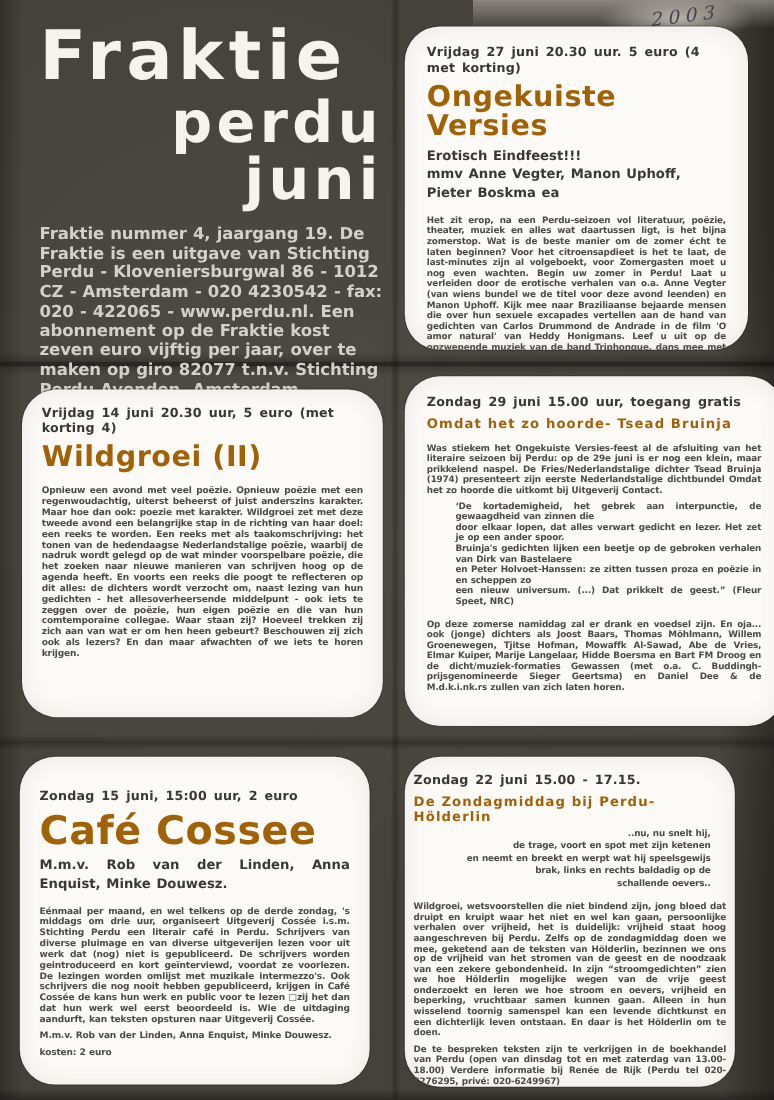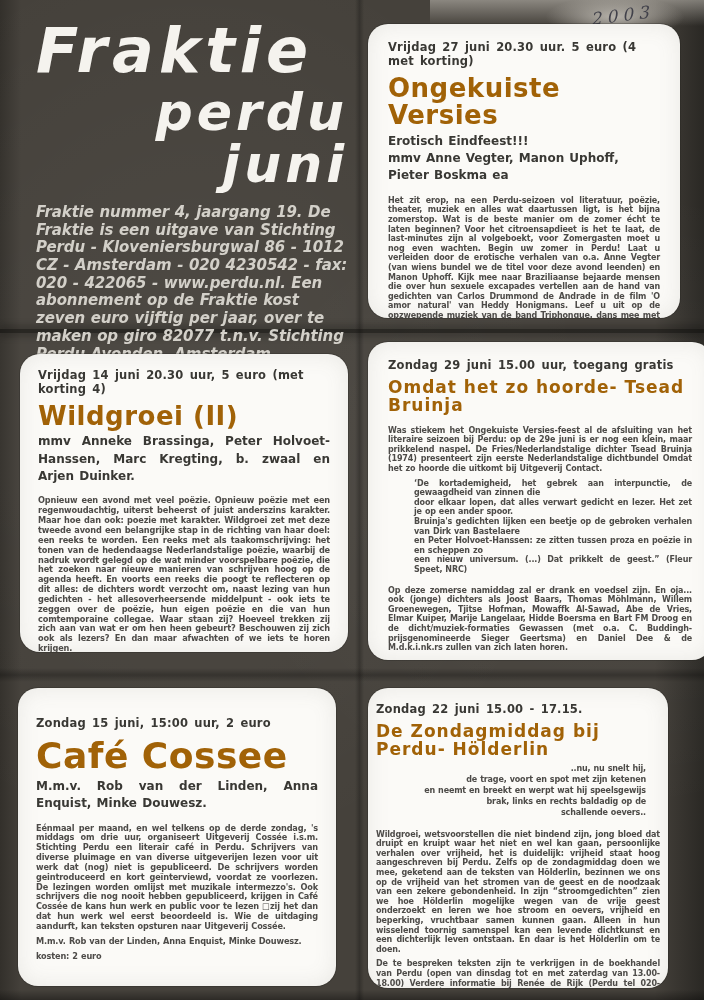--- a/index.html
+++ b/index.html
@@ -22,46 +22,46 @@
   .page-lip{left:430px;top:0;width:274px;height:26px;background:linear-gradient(to bottom,rgba(196,192,184,.55),rgba(196,192,184,0));}
   .ink-halo{left:545px;top:-4px;width:140px;height:42px;border-radius:50%;background:radial-gradient(ellipse,rgba(212,208,200,.75),rgba(212,208,200,0) 70%);}
 
   .handwriting{
     position:absolute;left:592px;top:5px;
     font-family:"DejaVu Serif","Liberation Serif",serif;font-style:italic;
     font-size:17px;color:#41414a;letter-spacing:5px;transform:rotate(-7deg) skewX(-6deg);
   }
 
   
-  .masthead{position:absolute;left:36px;top:20px;width:312px;color:#f5f3ee;font-style:italic;}
+  .masthead{position:absolute;left:36px;top:20px;width:312px;color:#f5f3ee;}
   .brand-line1{font-weight:bold;font-size:62px;line-height:1.0;letter-spacing:5px;}
   .brand-line2{font-weight:bold;font-size:52px;line-height:1.0;letter-spacing:4px;margin-top:4px;text-align:right;}
   .colophon{margin:14px 0 0;font-size:15px;font-weight:bold;line-height:1.18;color:#d3d0c9;
     letter-spacing:-0.1px;word-spacing:.5px;}
   .colophon.editors{margin-top:0;}
   .colophon.printer{margin-top:11px;}
 
   
   .panel{
-    position:absolute;background:#fbfaf7;border-radius:20px;overflow:hidden;
+    position:absolute;background:#fbfaf7;border-radius:32px;overflow:hidden;
     box-shadow:0 0 0 1px rgba(28,26,22,.25), inset 0 0 22px rgba(110,105,95,.12);
     color:#403f3c;
   }
   .panel-tr{left:368px;top:24px;width:312px;height:294px;padding:16px 20px;}
   .panel-ml{left:20px;top:354px;width:328px;height:298px;padding:14px 18px;}
   .panel-mr{left:368px;top:342px;width:344px;height:318px;padding:16px 20px;}
   .panel-bl{left:18px;top:688px;width:318px;height:298px;padding:28px 18px;}
   .panel-br{left:368px;top:688px;width:300px;height:300px;padding:14px 8px;}
   .panel{box-sizing:border-box;}
 
   .date{margin:0 0 7px;font-size:11.5px;font-weight:bold;color:#393834;word-spacing:2px;letter-spacing:.2px;}
   .title{margin:0 0 3px;font-weight:bold;color:#a16207;line-height:1.05;}
   .title.xl{font-size:26px;letter-spacing:.5px;}
   .title.lg{font-size:36px;letter-spacing:.5px;}
-  .title.md{font-size:17px;letter-spacing:1px;}
+  .title.md{font-size:12px;letter-spacing:1px;}
   .sub{margin:0;font-size:12px;font-weight:bold;line-height:1.45;color:#393834;word-spacing:1px;}
   .sub.justify{text-align:justify;}
   .body{margin:11px 0 0;font-size:8.2px;font-weight:bold;line-height:1.2;text-align:justify;
     color:#4d4b48;letter-spacing:-0.15px;word-spacing:.4px;}
   .body.follow{margin-top:5px;}
   .panel-tr .body,.panel-mr .body,.panel-br .body{font-size:8px;}
   .quote{margin:5px 0 5px 26px;white-space:pre-wrap;}
   .poem{margin:4px 14px 8px;white-space:pre;text-align:right;font-size:8.2px;line-height:1.4;}
 </style>
 </head>
@@ -91,21 +91,20 @@
     <h2 class="title xl">Ongekuiste Versies</h2>
     <p class="sub">Erotisch Eindfeest!!!</p>
     <p class="sub">mmv Anne Vegter, Manon Uphoff, Pieter Boskma ea</p>
     <p class="body">Het zit erop, na een Perdu-seizoen vol literatuur, poëzie, theater, muziek en alles wat daartussen ligt, is het bijna zomerstop. Wat is de beste manier om de zomer écht te laten beginnen? Voor het citroensapdieet is het te laat, de last-minutes zijn al volgeboekt, voor Zomergasten moet u nog even wachten. Begin uw zomer in Perdu! Laat u verleiden door de erotische verhalen van o.a. Anne Vegter (van wiens bundel we de titel voor deze avond leenden) en Manon Uphoff.  Kijk mee naar Braziliaanse bejaarde mensen die over hun sexuele excapades vertellen aan de hand van gedichten van Carlos Drummond de Andrade in de film 'O amor natural' van Heddy Honigmans. Leef u uit op de opzwepende muziek van de band Triphonque, dans mee met sensuele buikdansers, bezoek een poëtische peepshow, drink druiven, eet cocktails en onderga tal van andere prikkelende verrassingen totdat u (na de disco) zomers opgewonden bedwaarts keert en de zomer eindelijk kan beginnen...</p>
 
   </section>
 
   <section class="panel panel-ml">
     <p class="date">Vrijdag 14 juni 20.30 uur, 5 euro (met korting 4)</p>
     <h2 class="title xl">Wildgroei (II)</h2>
-    <p class="sub justify">mmv Anneke Brassinga, Peter Holvoet-Hanssen, Marc Kregting, b. zwaal en Arjen Duinker.</p>
     <p class="body">Opnieuw een avond met veel poëzie. Opnieuw poëzie met een regenwoudachtig, uiterst beheerst of juist anderszins karakter. Maar hoe dan ook: poezie met karakter. Wildgroei zet met deze tweede avond een belangrijke stap in de richting van haar doel: een reeks te worden. Een reeks met als taakomschrijving: het tonen van de hedendaagse Nederlandstalige poëzie, waarbij de nadruk wordt gelegd op de wat minder voorspelbare poëzie, die het zoeken naar nieuwe manieren van schrijven hoog op de agenda heeft. En voorts een reeks die poogt te reflecteren op dit alles: de dichters wordt verzocht om, naast lezing van hun gedichten - het allesoverheersende middelpunt - ook iets te zeggen over de poëzie, hun eigen poëzie en die van hun comtemporaine collegae. Waar staan zij? Hoeveel trekken zij zich aan van wat er om hen heen gebeurt? Beschouwen zij zich ook als lezers? En dan maar afwachten of we iets te horen krijgen.</p>
 
   </section>
 
   <section class="panel panel-mr">
     <p class="date">Zondag 29 juni 15.00 uur, toegang gratis</p>
     <h2 class="title md">Omdat het zo hoorde- Tsead Bruinja</h2>
     <p class="body">Was stiekem het Ongekuiste Versies-feest al de afsluiting van het literaire seizoen bij Perdu: op de 29e juni is er nog een klein, maar prikkelend naspel. De Fries/Nederlandstalige dichter Tsead Bruinja (1974) presenteert zijn eerste Nederlandstalige dichtbundel Omdat het zo hoorde die uitkomt bij Uitgeverij Contact.</p>
     <p class="body quote">‘De kortademigheid, het gebrek aan interpunctie, de gewaagdheid van zinnen die
 door elkaar lopen, dat alles verwart gedicht en lezer. Het zet je op een ander spoor.

